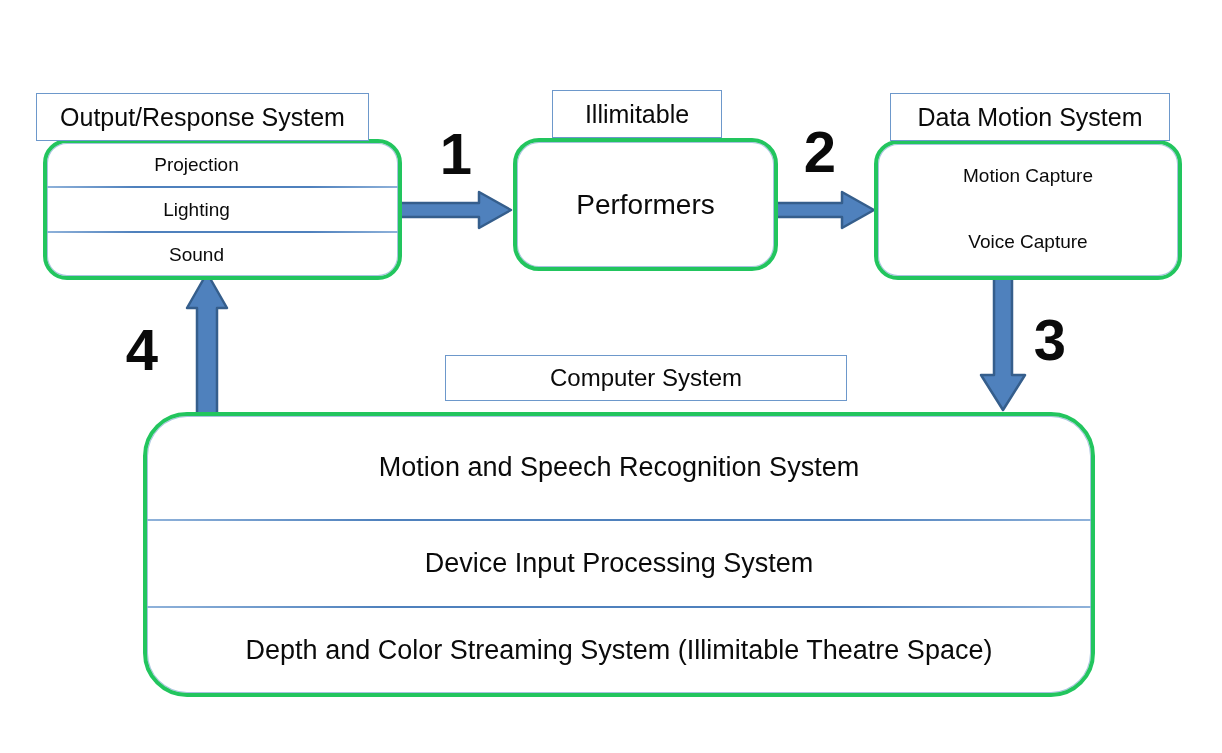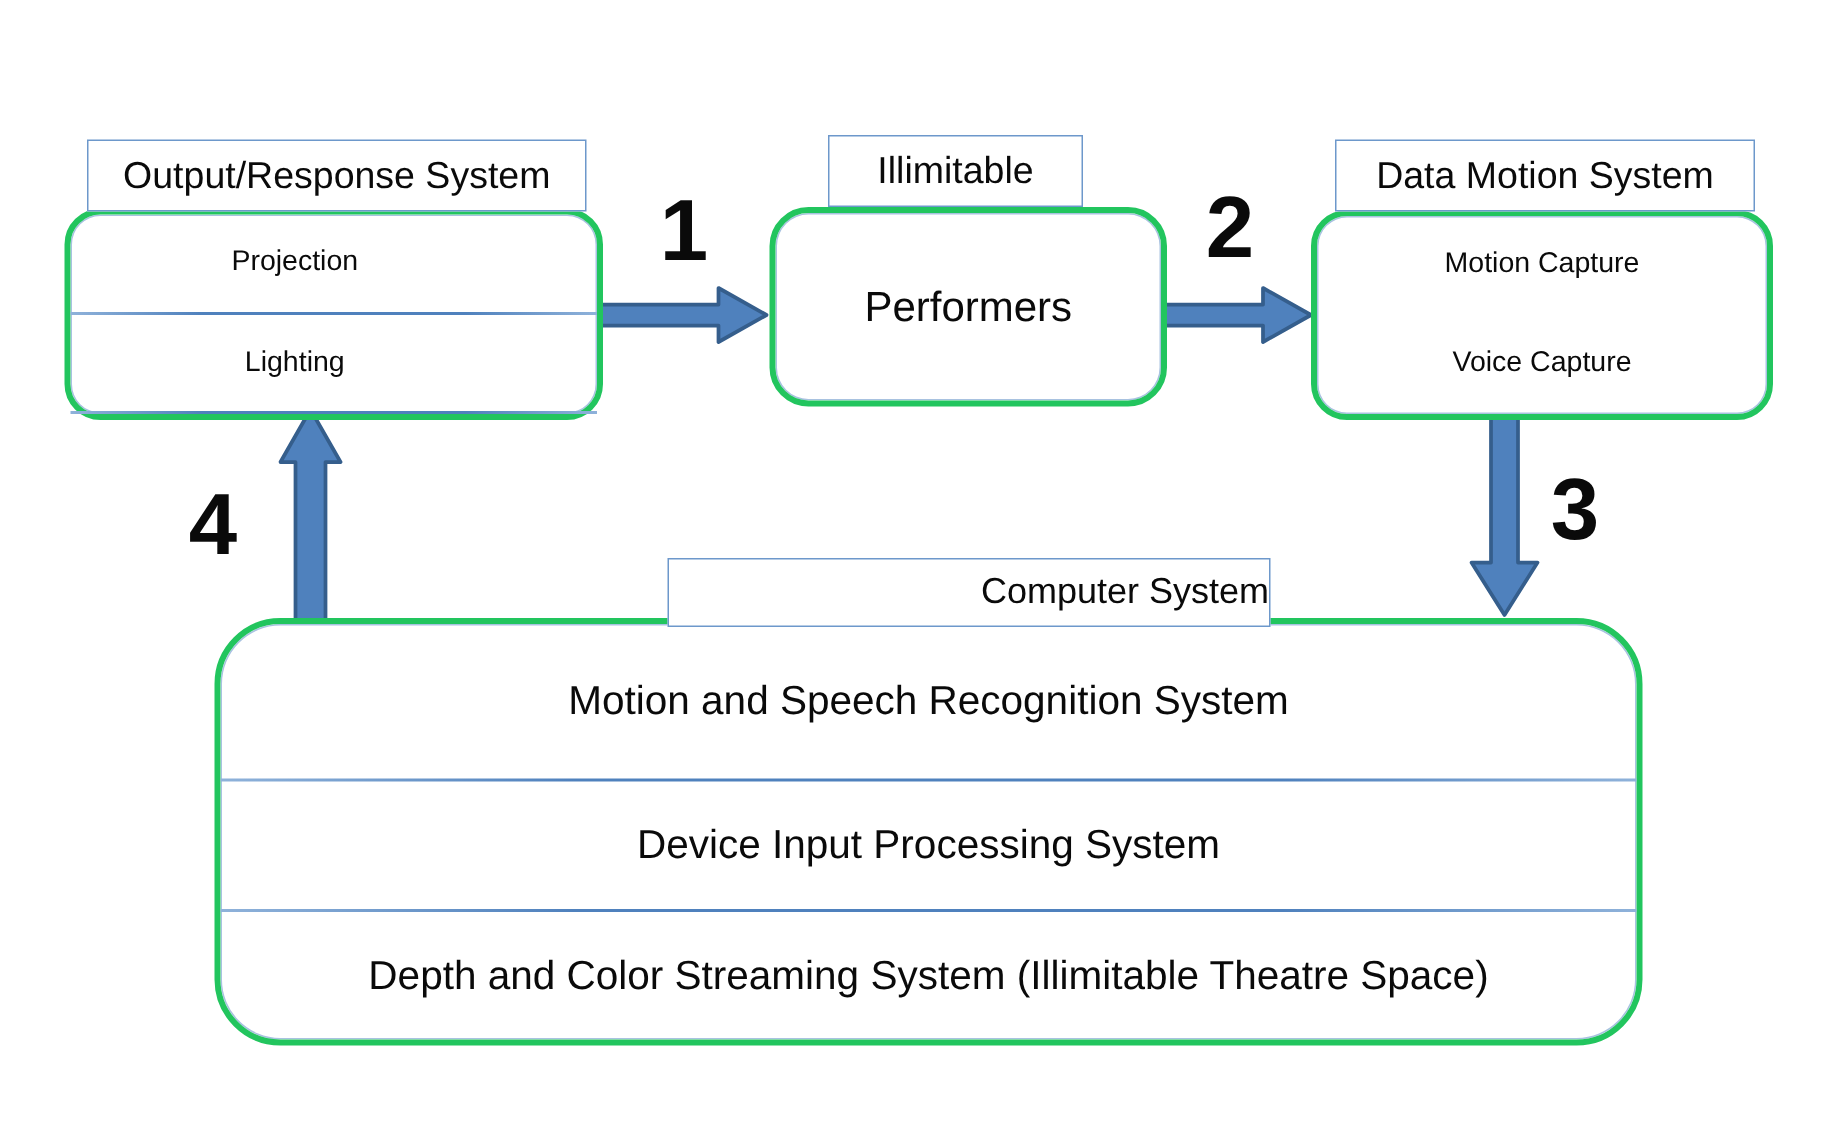--- a/index.html
+++ b/index.html
@@ -8,24 +8,24 @@
     font-family:"Liberation Sans","DejaVu Sans",sans-serif; color:#0a0a0a;
     overflow:hidden;
   }
 
   
   .label-box {
     position:absolute; background:#ffffff; border:1px solid #6d98cb;
     display:flex; align-items:center; justify-content:center;
     font-size:25px; letter-spacing:0; z-index:3; white-space:nowrap;
   }
-  #out-label  { left:58px;  top:93px;  width:331px; height:46px; }
+  #out-label  { left:36px;  top:93px;  width:331px; height:46px; }
   #part-label { left:552px; top:90px;  width:168px; height:46px; }
   #data-label { left:890px; top:93px;  width:278px; height:46px; }
-  #comp-label { left:445px; top:372px; width:400px; height:44px; font-size:24px;justify-content:flex-end; }
+  #comp-label { left:445px; top:355px; width:400px; height:44px; font-size:24px; }
 
   
   .thick-box {
     position:absolute; background:#ffffff; border:4px solid #22c55e;
     box-shadow: inset 0 0 0 1px #a8c2e0;
     display:flex; flex-direction:column; z-index:2;
   }
   #out-box  { left:43px;  top:139px; width:351px; height:133px; border-radius:24px; }
   #perf-box { left:513px; top:138px; width:257px; height:125px; border-radius:26px;
               align-items:center; justify-content:center; }
@@ -73,20 +73,23 @@
   </div>
   <div class="thick-box" id="out-box">
     <div class="row">
       <span>Projection</span>
     </div>
     <div class="sep"></div>
     <div class="row">
       <span>Lighting</span>
     </div>
     <div class="sep"></div>
+    <div class="row">
+      <span>Sound</span>
+    </div>
   </div>
 
   <div class="label-box" id="part-label">
     <span>Illimitable</span>
   </div>
   <div class="thick-box" id="perf-box">
     <div class="row">
       <span>Performers</span>
     </div>
   </div>

